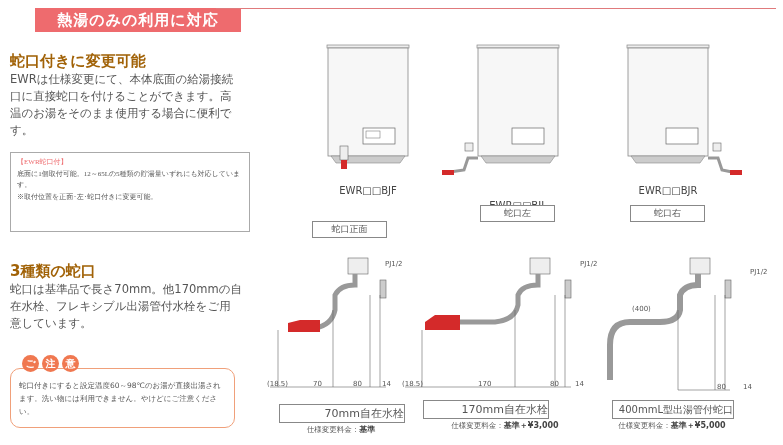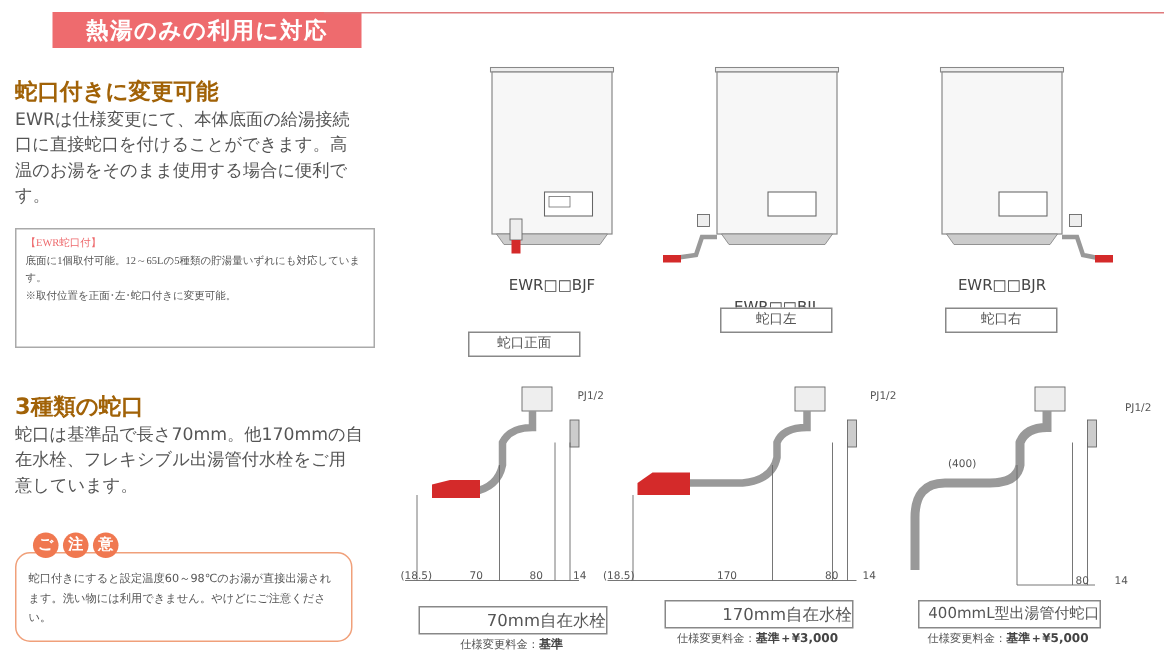--- a/index.html
+++ b/index.html
@@ -133,17 +133,17 @@
 <div class="abs dim" style="left:580px;top:260px;">PJ1/2</div>
 
 <div class="abs dim" style="left:632px;top:305px;">(400)</div>
 <div class="abs dim" style="left:717px;top:383px;">80</div>
 <div class="abs dim" style="left:743px;top:383px;">14</div>
 <div class="abs dim" style="left:750px;top:268px;">PJ1/2</div>
 
 <div class="abs fbox" style="left:279px;top:404px;width:124px;">70mm自在水栓</div>
 <div class="abs fprice" style="left:279px;top:424px;width:124px;"><span>仕様変更料金：</span><b>基準</b></div>
 
-<div class="abs fbox" style="left:443px;top:400px;width:124px;">170mm自在水栓</div>
+<div class="abs fbox" style="left:423px;top:400px;width:124px;">170mm自在水栓</div>
 <div class="abs fprice" style="left:443px;top:420px;width:124px;"><span>仕様変更料金：</span><b>基準＋¥3,000</b></div>
 
 <div class="abs fbox" style="left:612px;top:400px;width:120px;font-size:10px;">400mmL型出湯管付蛇口</div>
 <div class="abs fprice" style="left:612px;top:420px;width:120px;"><span>仕様変更料金：</span><b>基準＋¥5,000</b></div>
 
 </body></html>

